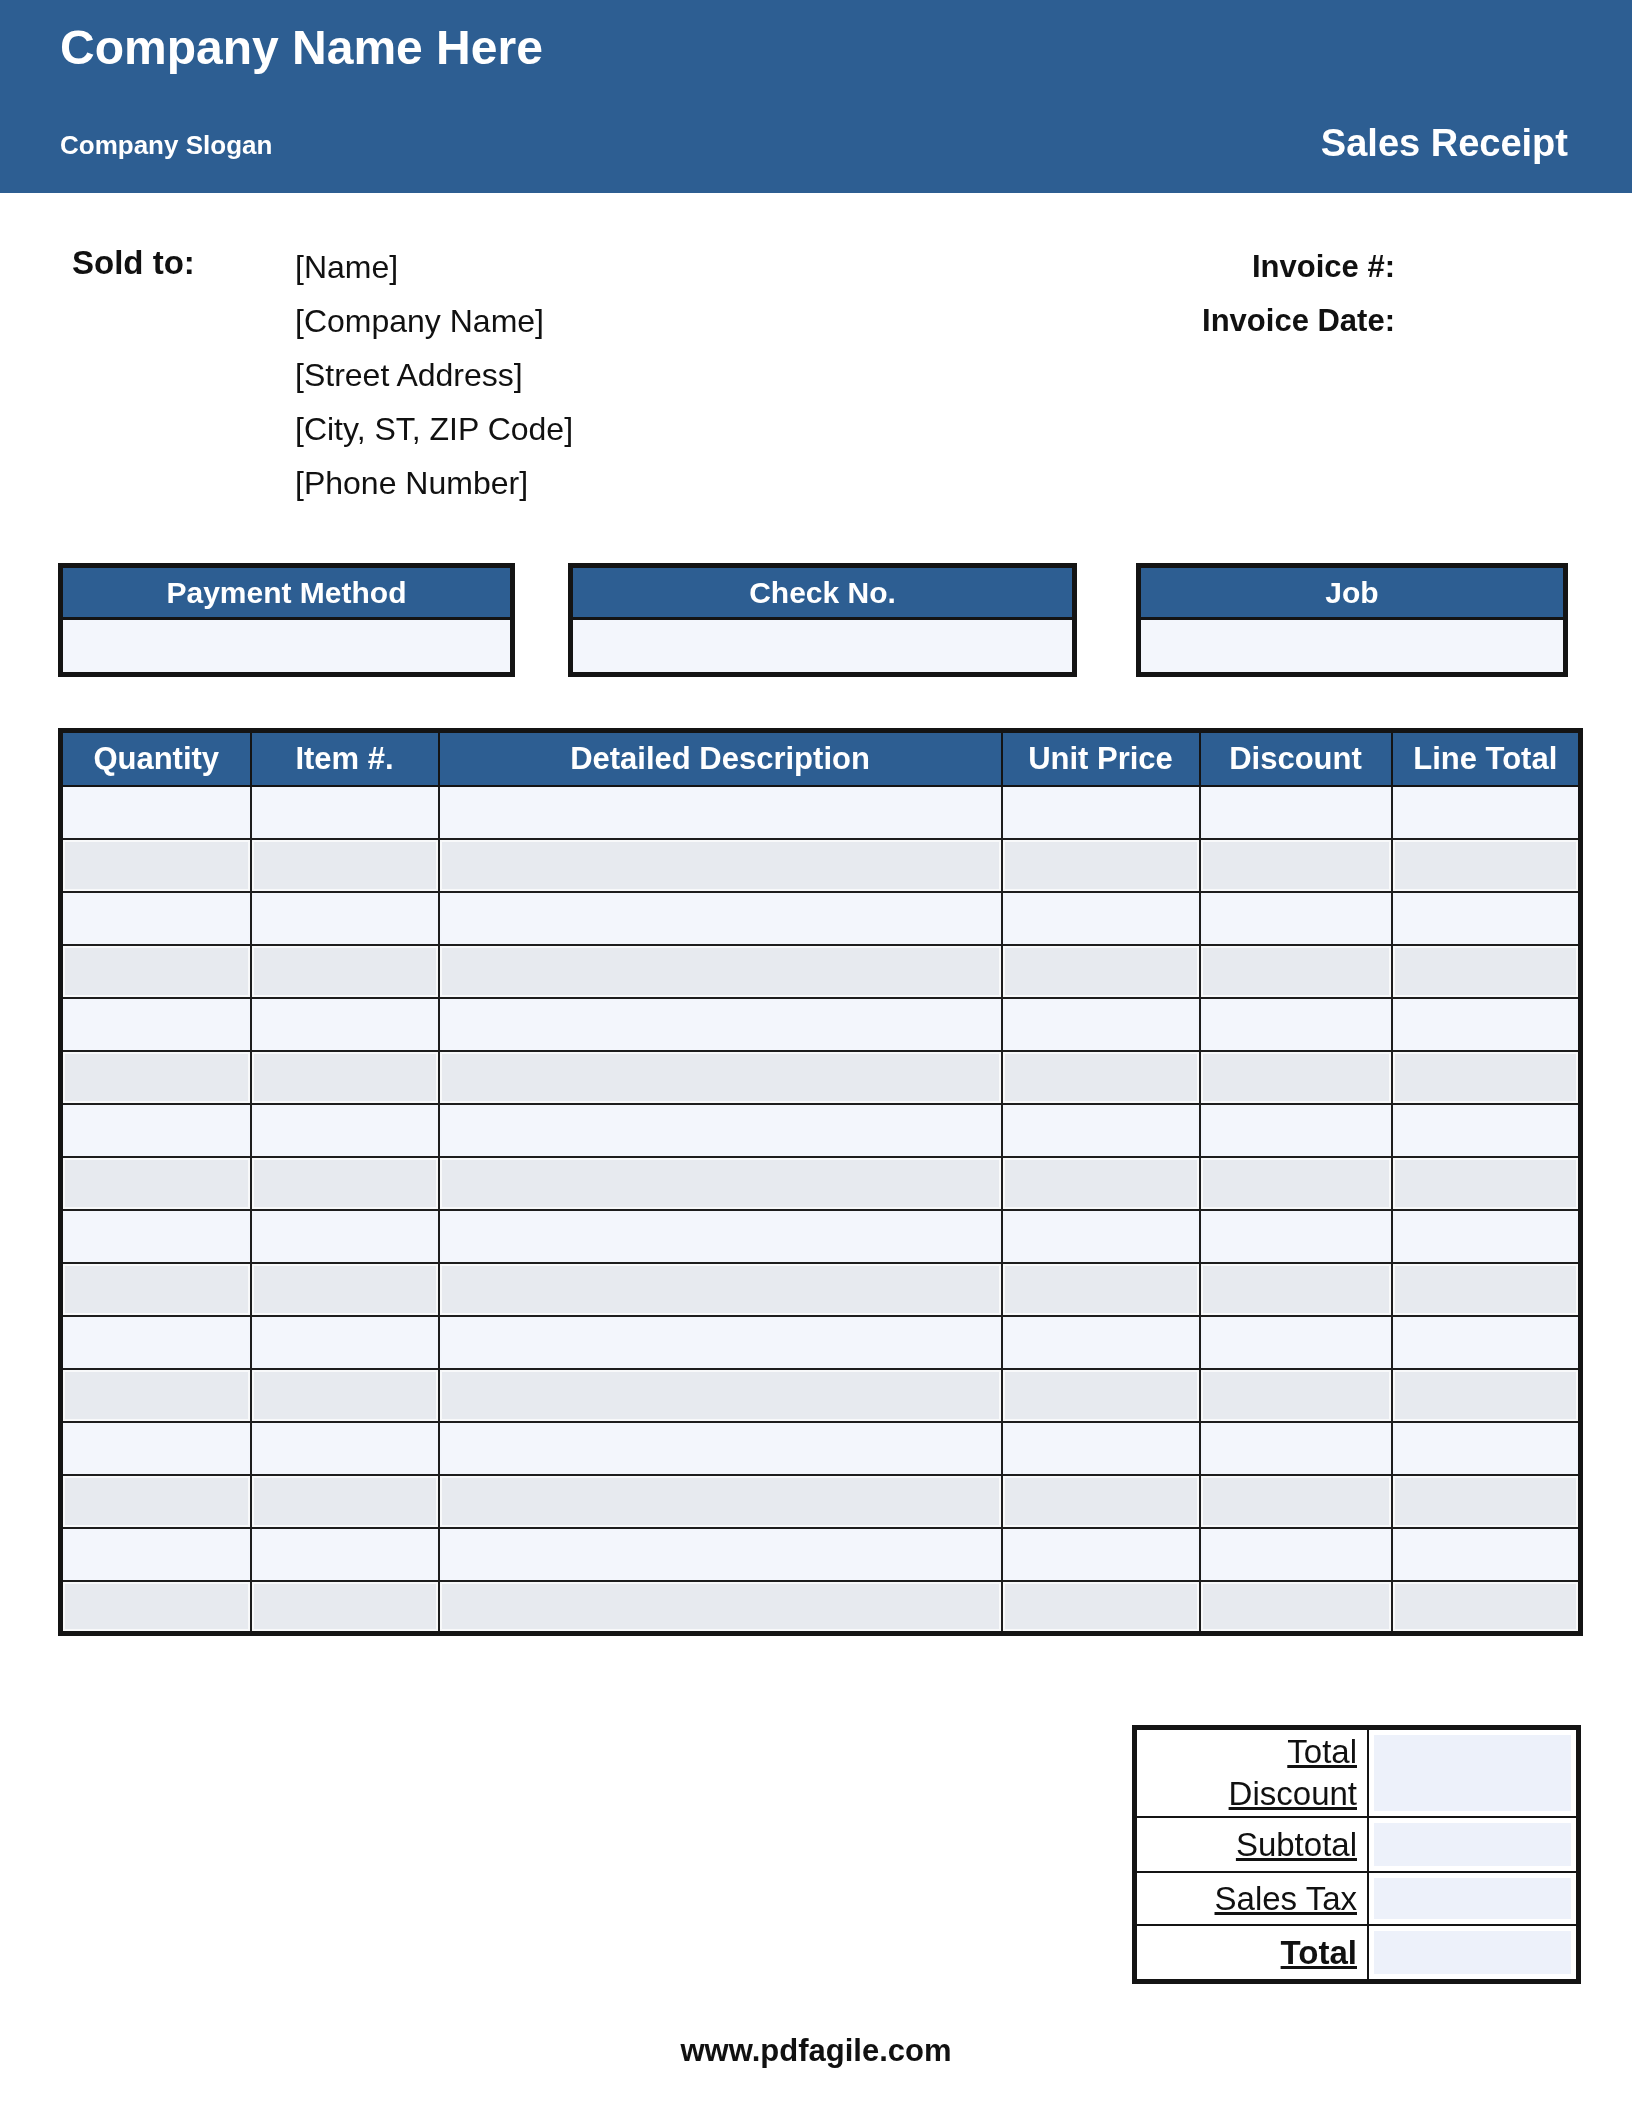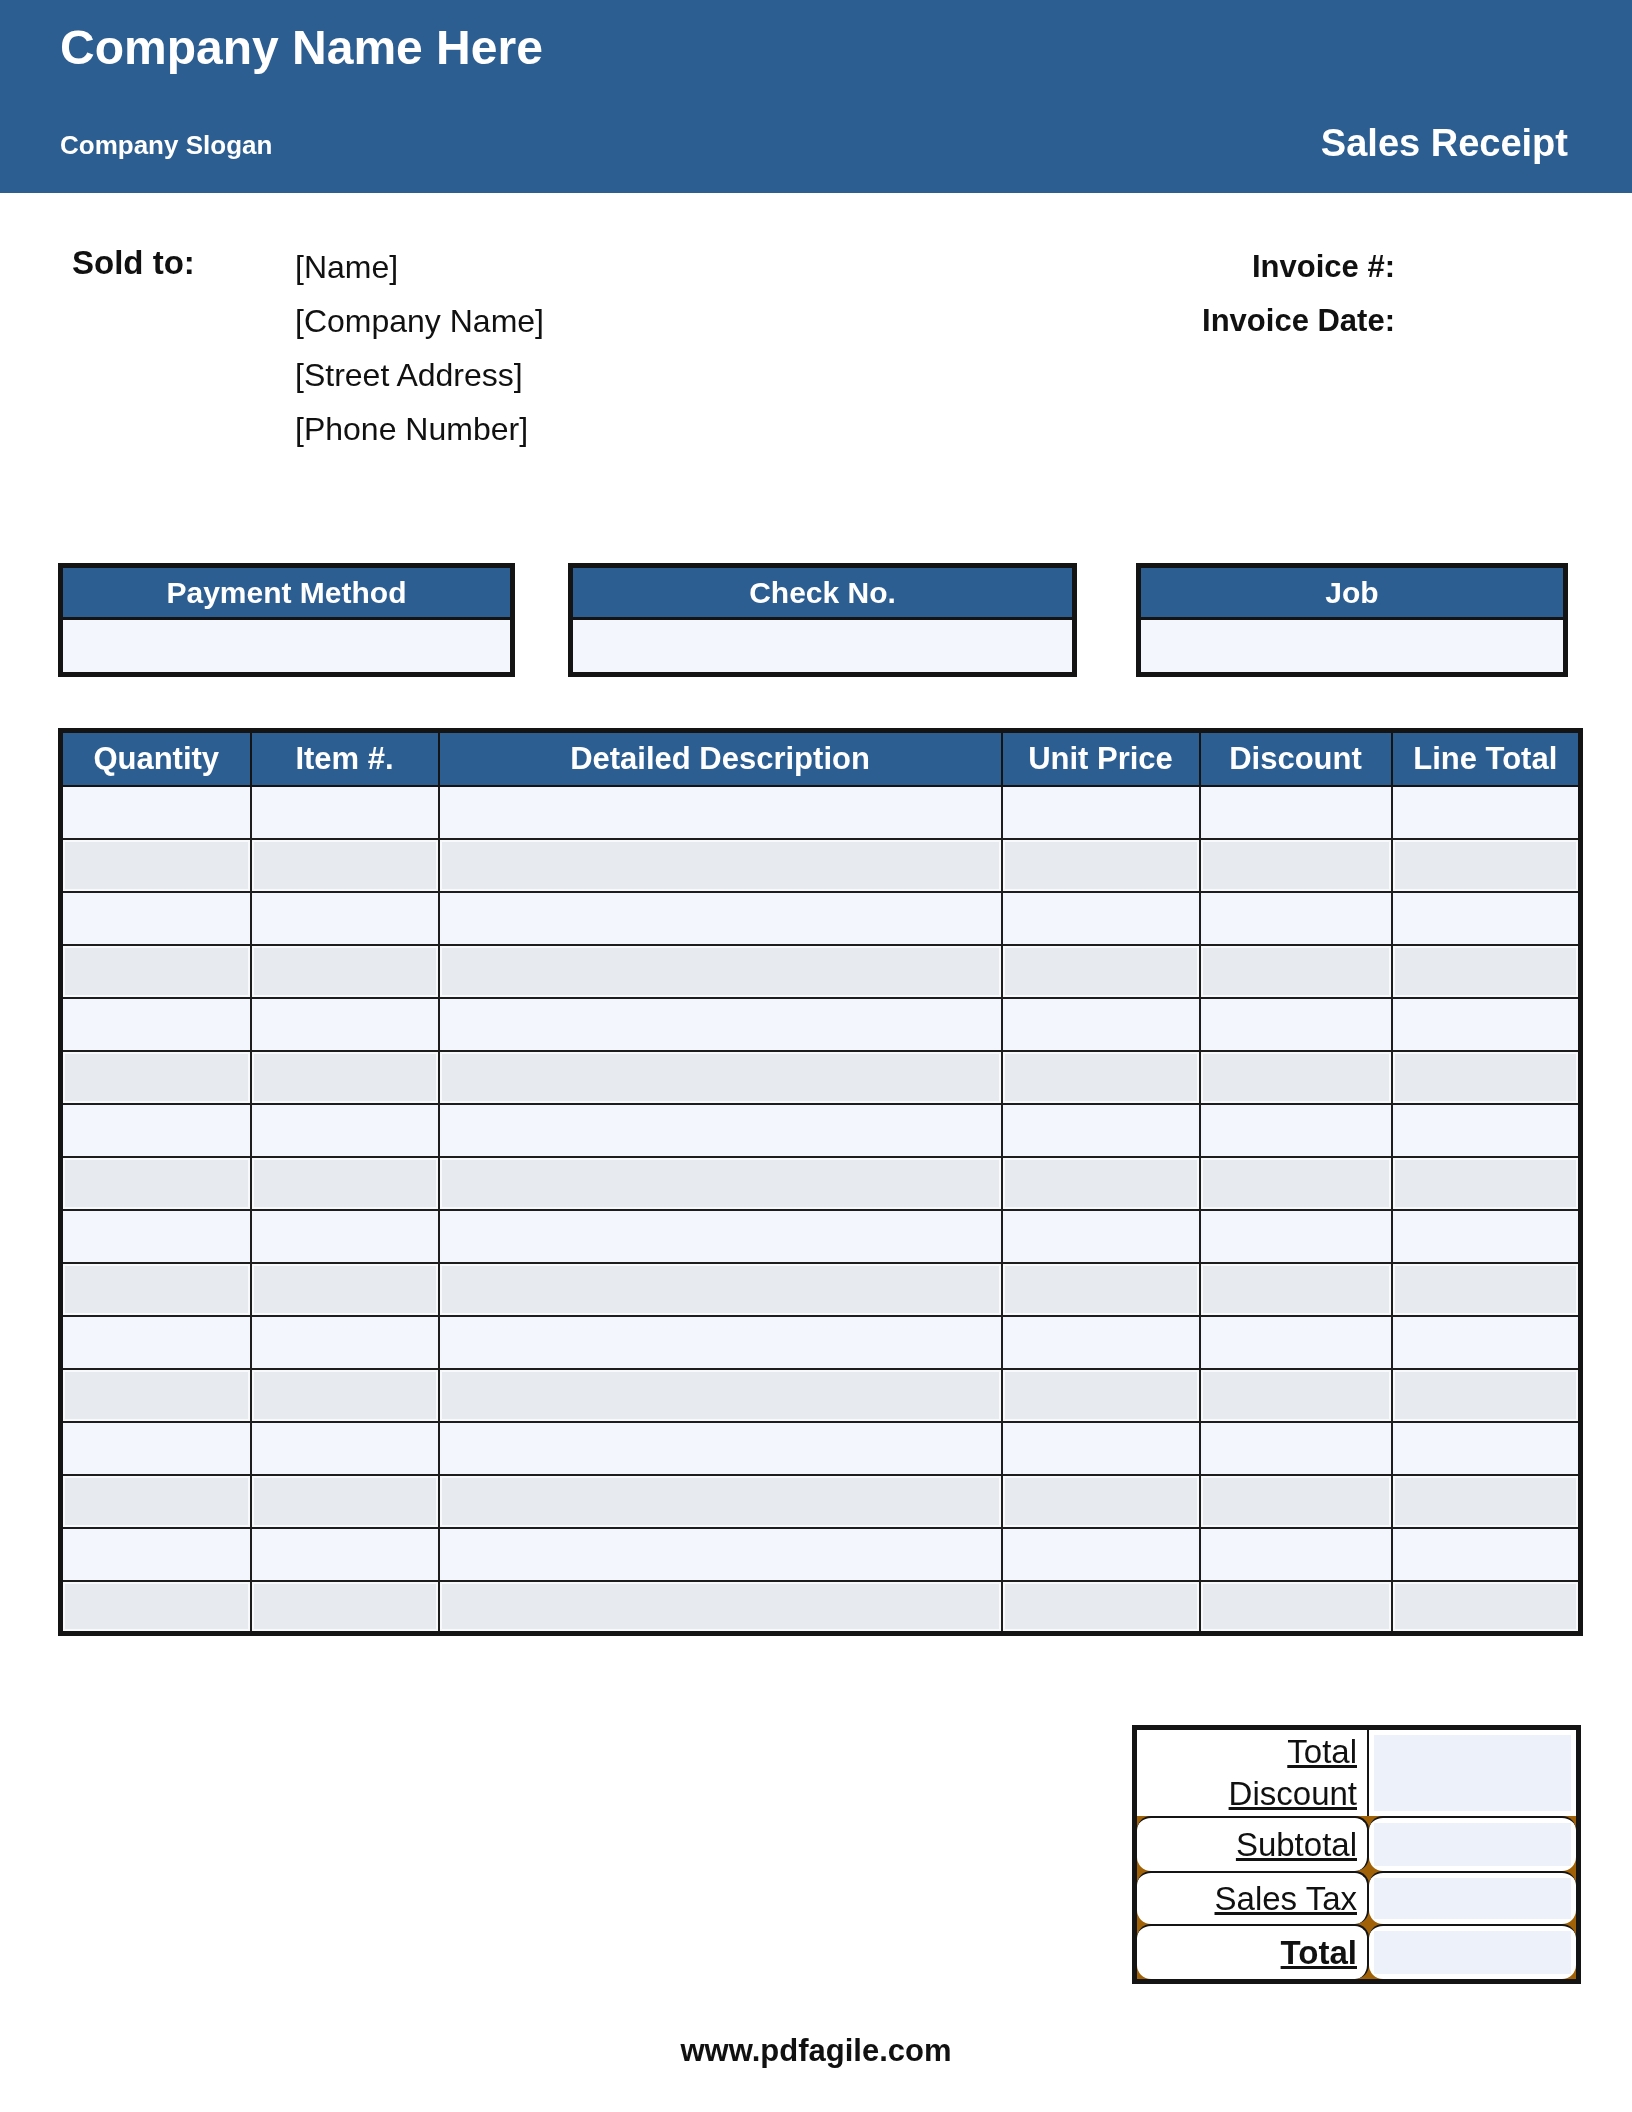--- a/index.html
+++ b/index.html
@@ -95,21 +95,21 @@
   }
   .totals .lbl{
     border-right:2px solid var(--border-dark);
     display:flex;align-items:center;justify-content:flex-end;
     text-align:right;padding-right:10px;
     font-size:33px;white-space:pre-line;line-height:42px;
     background:#fff;
   }
   .totals .val{background:#fff;padding:5px;}
   .totals .val .fill{width:100%;height:100%;background:var(--value-fill);}
-  .totals .r2{border-top:2px solid var(--border-dark);border-radius:14px;}
+  .totals .r2{border-top:2px solid var(--border-dark);}
   .totals .bold{font-weight:bold;}
   
   .footer{
     position:absolute;left:0;top:2033px;width:1632px;
     text-align:center;font-size:31px;font-weight:bold;
   }
 </style>
 </head>
 <body>
 
@@ -117,20 +117,21 @@
   <div class="company-name">Company Name Here</div>
   <div class="company-slogan">Company Slogan</div>
   <div class="doc-title">Sales Receipt</div>
 </div>
 
 <div class="soldto-label">Sold to:</div>
 <div class="soldto-lines">
   <div>[Name]</div>
   <div>[Company Name]</div>
   <div>[Street Address]</div>
+  <div>[City, ST, ZIP Code]</div>
   <div>[Phone Number]</div>
 </div>
 
 <div class="invoice-block">
   <div>Invoice #:</div>
   <div>Invoice Date:</div>
 </div>
 
 <div class="info-box box-payment">
   <div class="hd">Payment Method</div>

